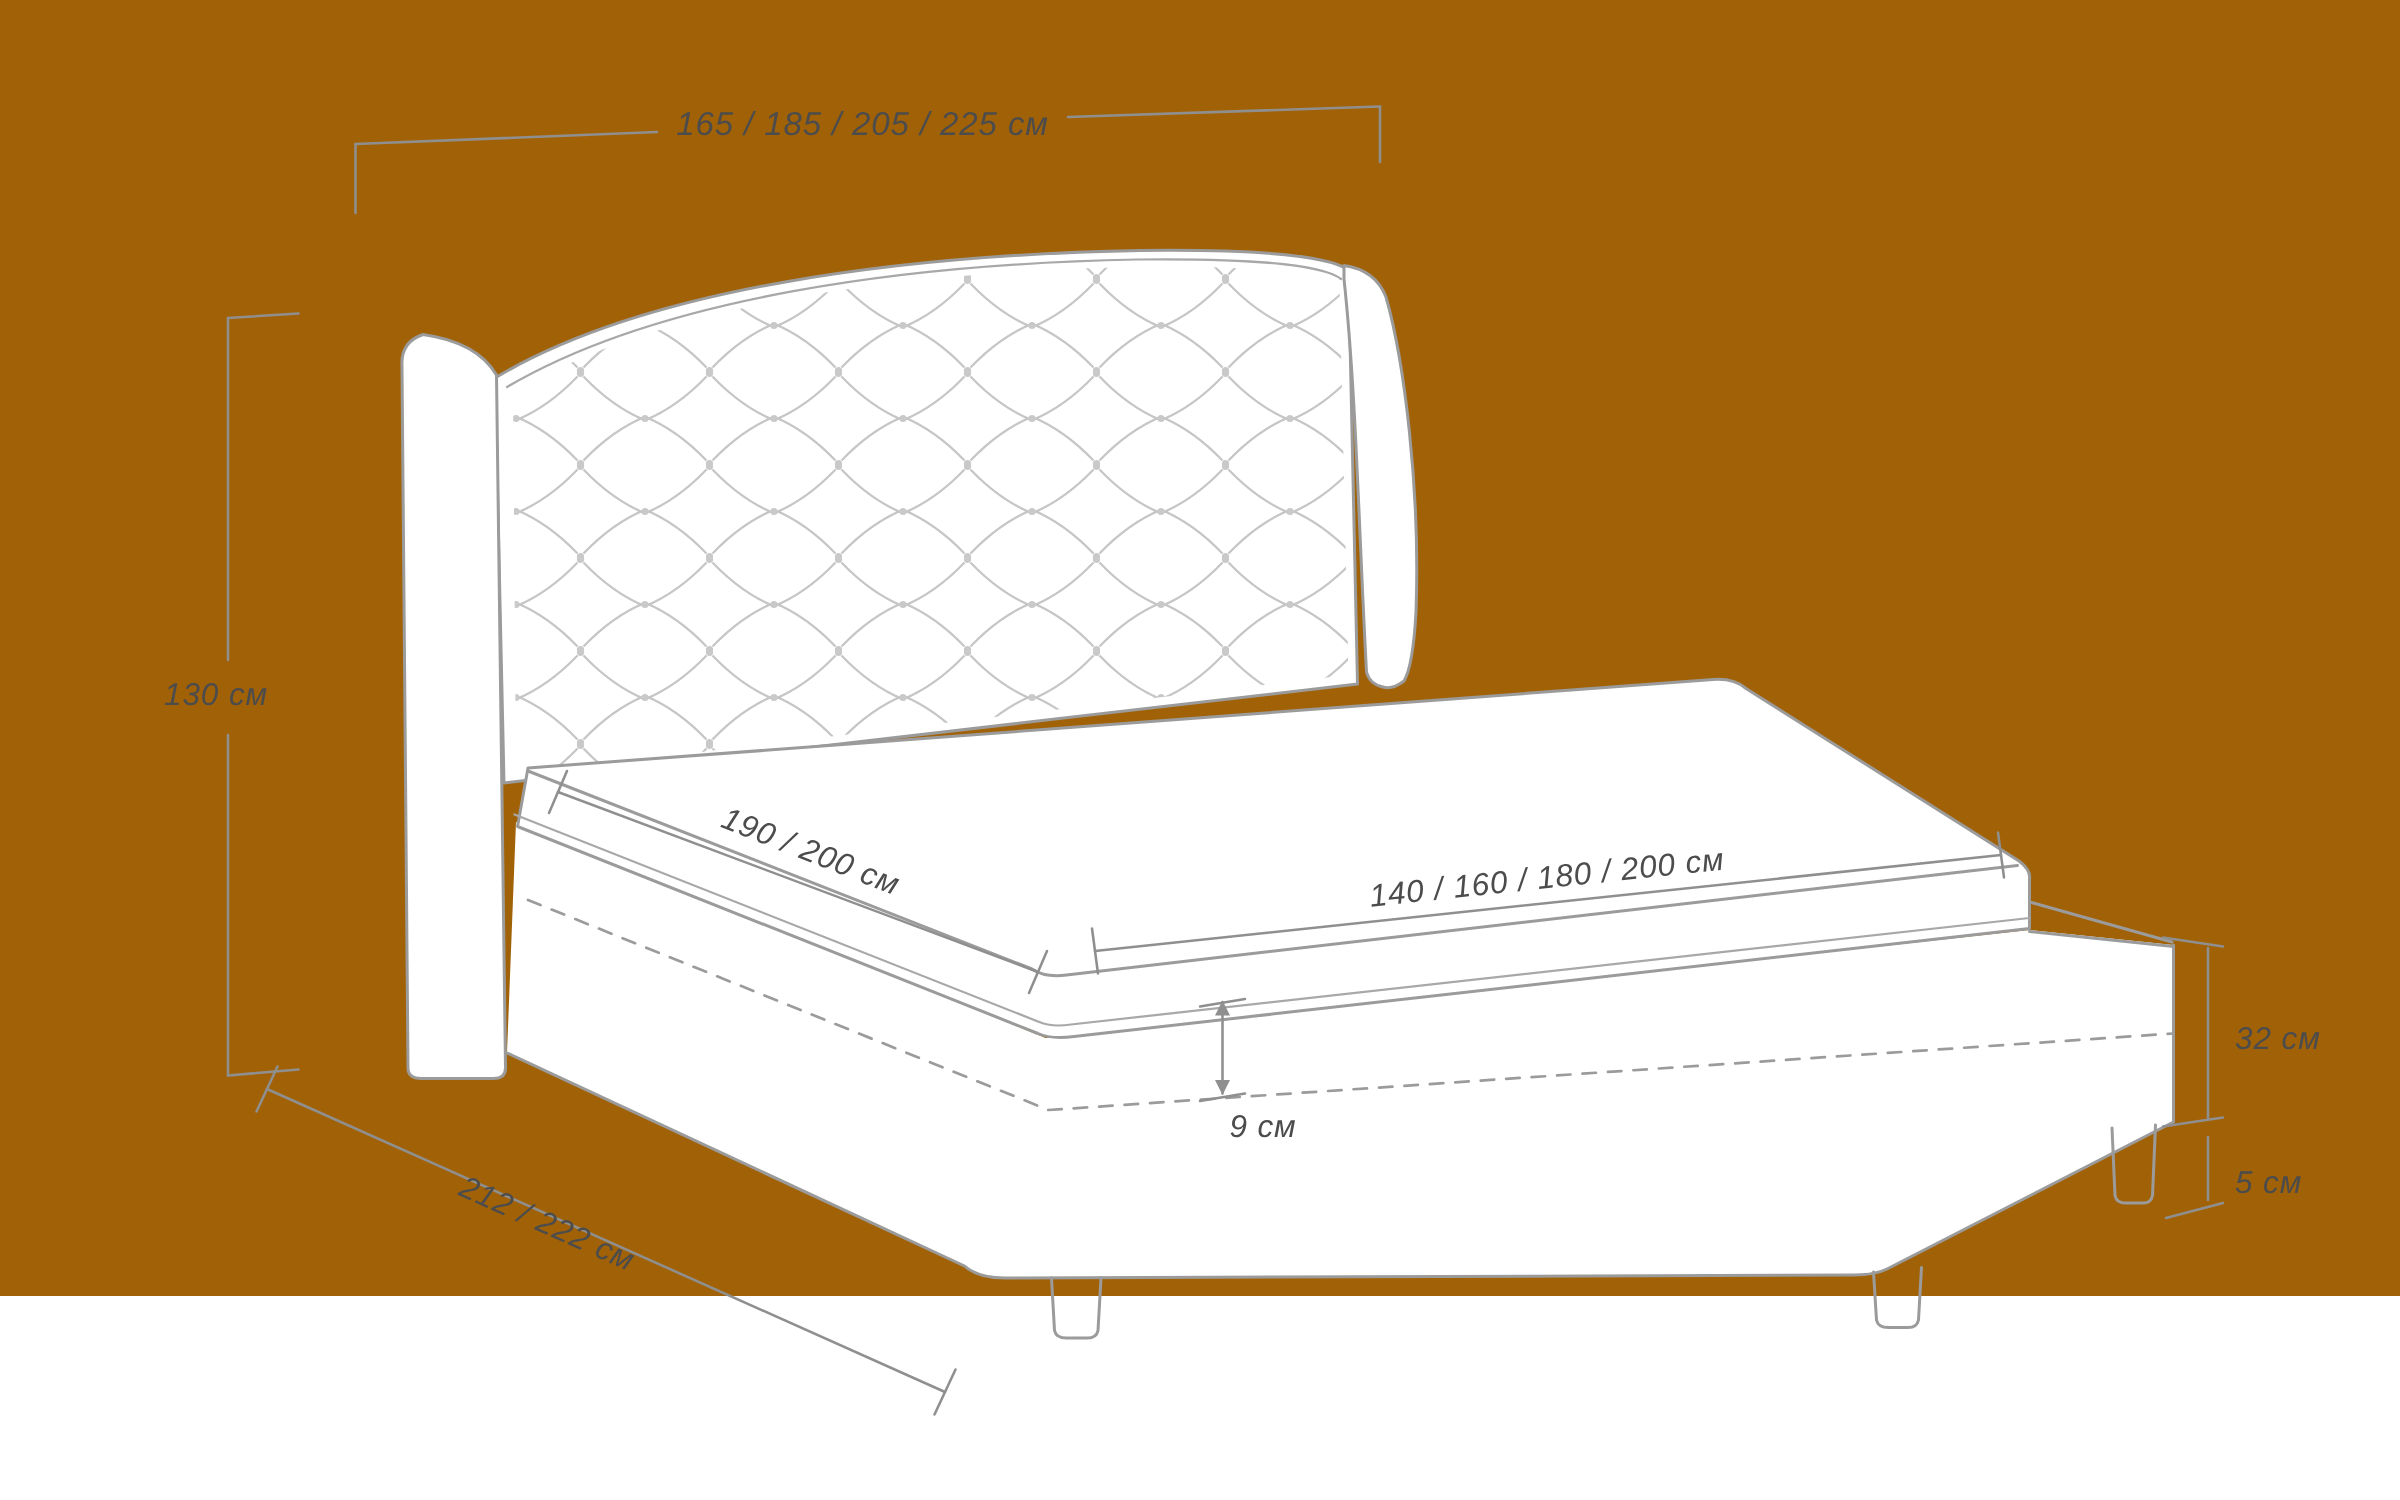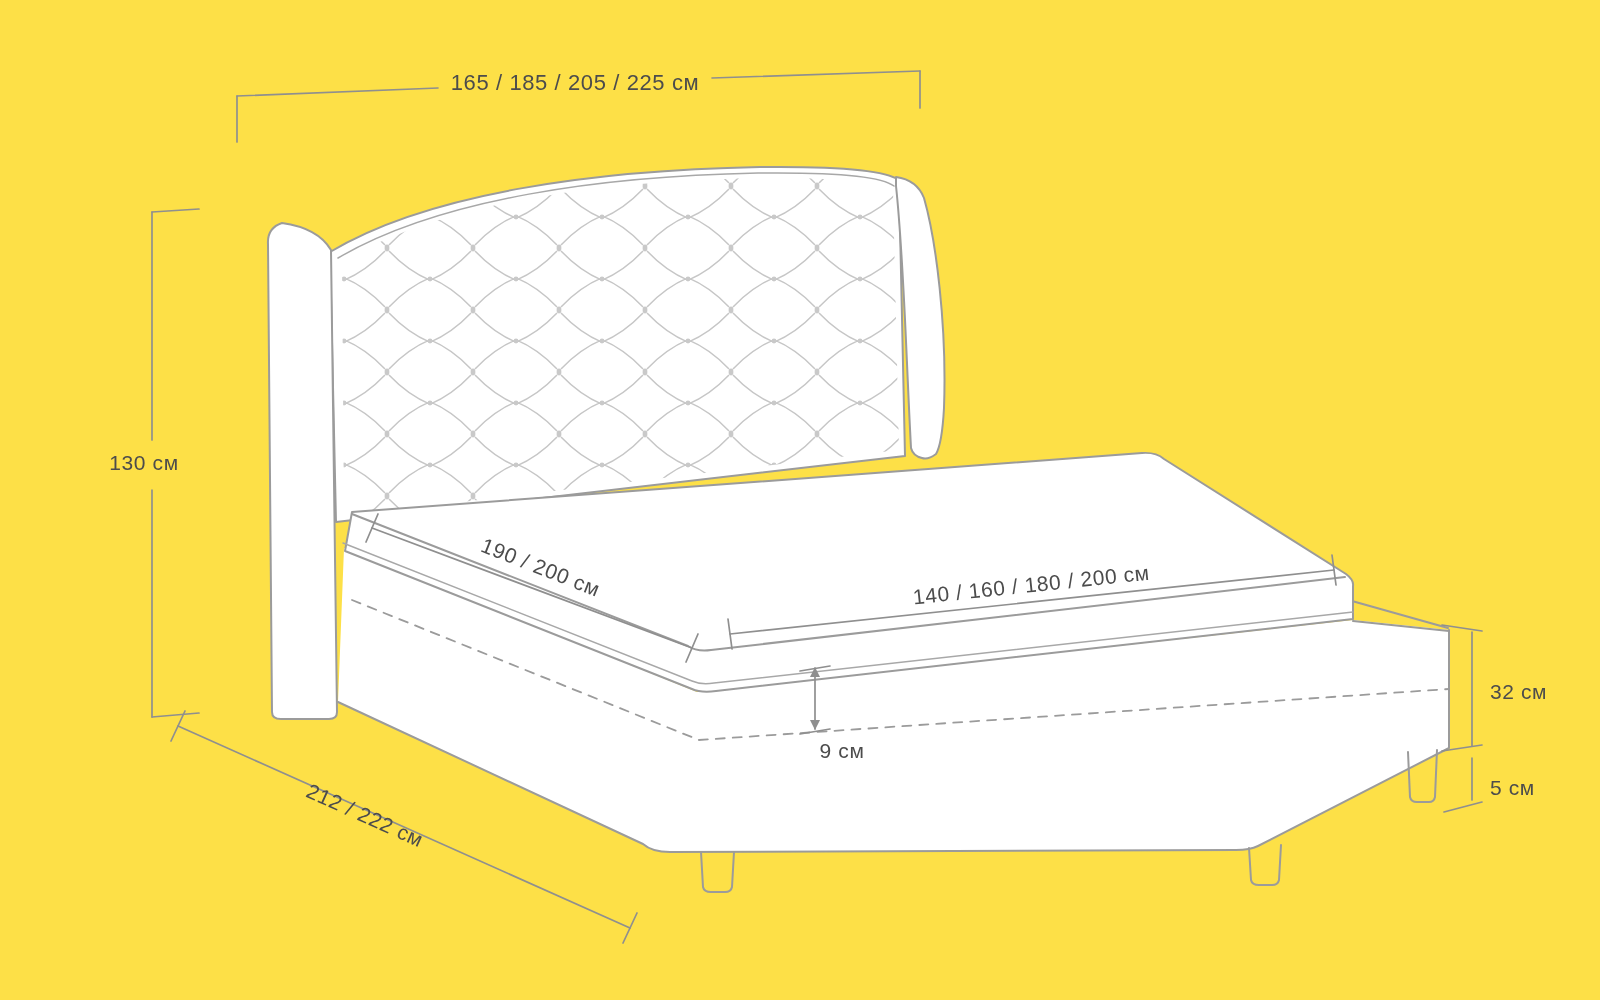--- a/index.html
+++ b/index.html
@@ -7,22 +7,23 @@
     padding: 0;
     background: #ffffff;
     width: 1600px;
     height: 1000px;
     overflow: hidden;
     font-family: "Liberation Sans", sans-serif;
   }
   .stage {
     position: relative;
     width: 1600px;
-    height: 1000px;
-    background: #fde047;
+    height: 864px;
+    background: #a16207;
+    font-style: italic;
   }
   svg { display: block; }
 
   .bed-fill   { fill: #ffffff; stroke: none; }
   .bed-line   { fill: none; stroke: #9b9b9b; stroke-width: 2; stroke-linejoin: round; stroke-linecap: round; }
   .bed-shape  { fill: #ffffff; stroke: #9b9b9b; stroke-width: 2; stroke-linejoin: round; stroke-linecap: round; }
   .thin-line  { fill: none; stroke: #a8a8a8; stroke-width: 1.5; stroke-linecap: round; }
   .dash-line  { fill: none; stroke: #9b9b9b; stroke-width: 1.8; stroke-dasharray: 9 8; stroke-linecap: round; }
   .dim        { fill: none; stroke: #8f8f8f; stroke-width: 1.7; stroke-linecap: round; }
   .dim-arrow  { fill: #8f8f8f; stroke: none; }

